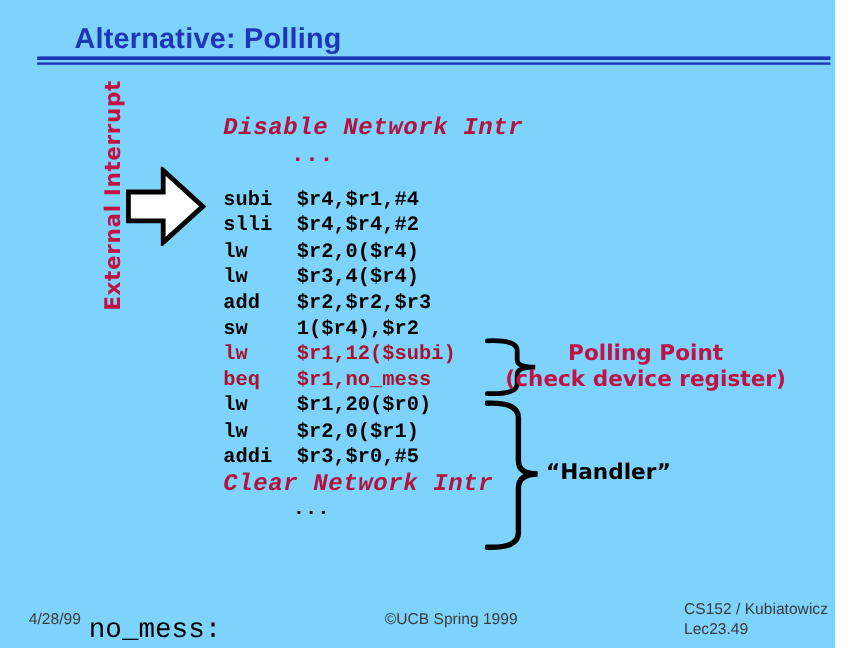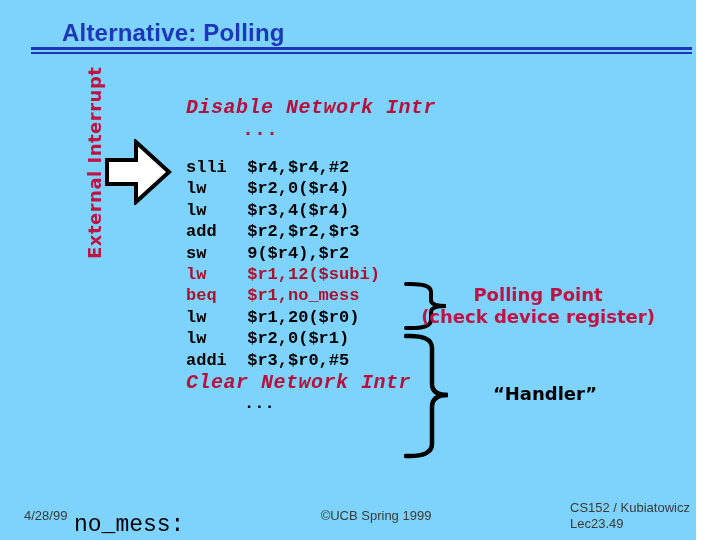--- a/index.html
+++ b/index.html
@@ -51,21 +51,21 @@
     font:23px "Liberation Mono",monospace;color:#000;margin-top:36px;
   }
   .brace{position:absolute;}
   .polling{
     position:absolute;left:418px;top:284px;width:240px;
     text-align:center;
     font:bold 18px "DejaVu Sans",sans-serif;
     color:var(--crimson);line-height:22px;
   }
   .handler{
-    position:absolute;left:455px;top:383px;width:180px;text-align:center;
+    position:absolute;left:455px;top:383px;width:180px;text-align:left;
     font:bold 18px "DejaVu Sans",sans-serif;color:#000;
   }
   .foot-left{position:absolute;left:24px;top:508px;font:13px "Liberation Sans",sans-serif;color:#3a3a3a;}
   .foot-center{position:absolute;left:0;top:508px;width:720px;text-align:center;font:13px "Liberation Sans",sans-serif;color:#3a3a3a;padding-left:16px;}
   .foot-right{position:absolute;left:570px;top:500px;width:142px;text-align:left;font:13px "Liberation Sans",sans-serif;color:#3a3a3a;line-height:16px;}
 </style>
 </head>
 <body>
 
 <div class="slide">
@@ -75,25 +75,26 @@
 
   <div class="vlabel">External Interrupt</div>
 
   <svg class="arrow" width="68" height="66" viewBox="0 0 68 66">
     <polygon points="3,21 32,21 32,3 65,33 32,63 32,45 3,45" fill="#ffffff" stroke="#000000" stroke-width="4" stroke-linejoin="miter"></polygon>
   </svg>
 
   <div class="code">
       <div class="cl serif-red">Disable Network Intr</div>
       <div class="cl dots-red">...</div>
+      <div class="cl asm">subi  $r4,$r1,#4</div>
       <div class="cl asm">slli  $r4,$r4,#2</div>
       <div class="cl asm">lw    $r2,0($r4)</div>
       <div class="cl asm">lw    $r3,4($r4)</div>
       <div class="cl asm">add   $r2,$r2,$r3</div>
-      <div class="cl asm">sw    9($r4),$r2</div>
+      <div class="cl asm">sw    1($r4),$r2</div>
       <div class="cl asm-red">lw    $r1,12($subi)</div>
       <div class="cl asm-red">beq   $r1,no_mess</div>
       <div class="cl asm">lw    $r1,20($r0)</div>
       <div class="cl asm">lw    $r2,0($r1)</div>
       <div class="cl asm">addi  $r3,$r0,#5</div>
       <div class="cl serif-red">Clear Network Intr</div>
       <div class="cl dots-black">...</div>
     </div>
 
   <div class="nomess">no_mess:</div>

